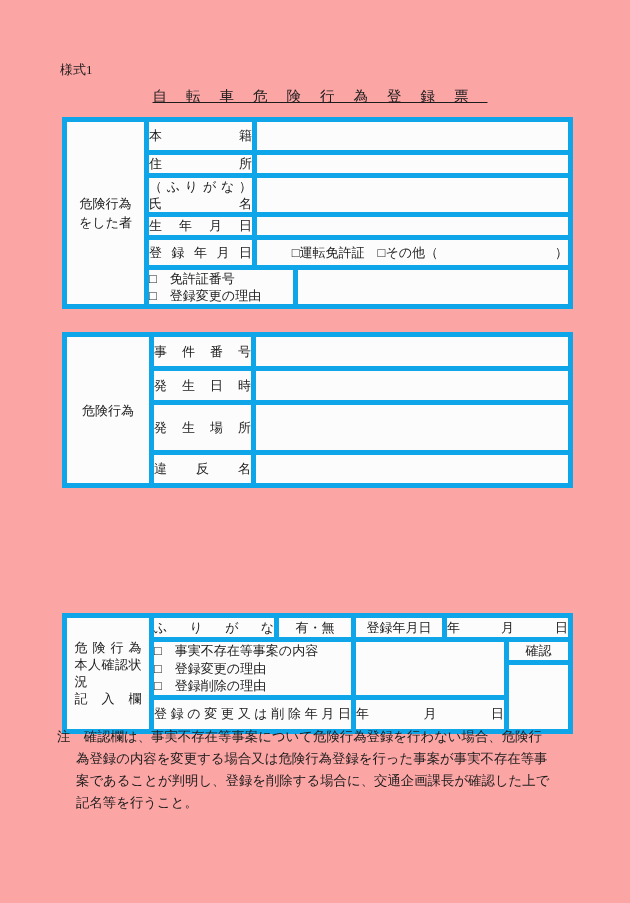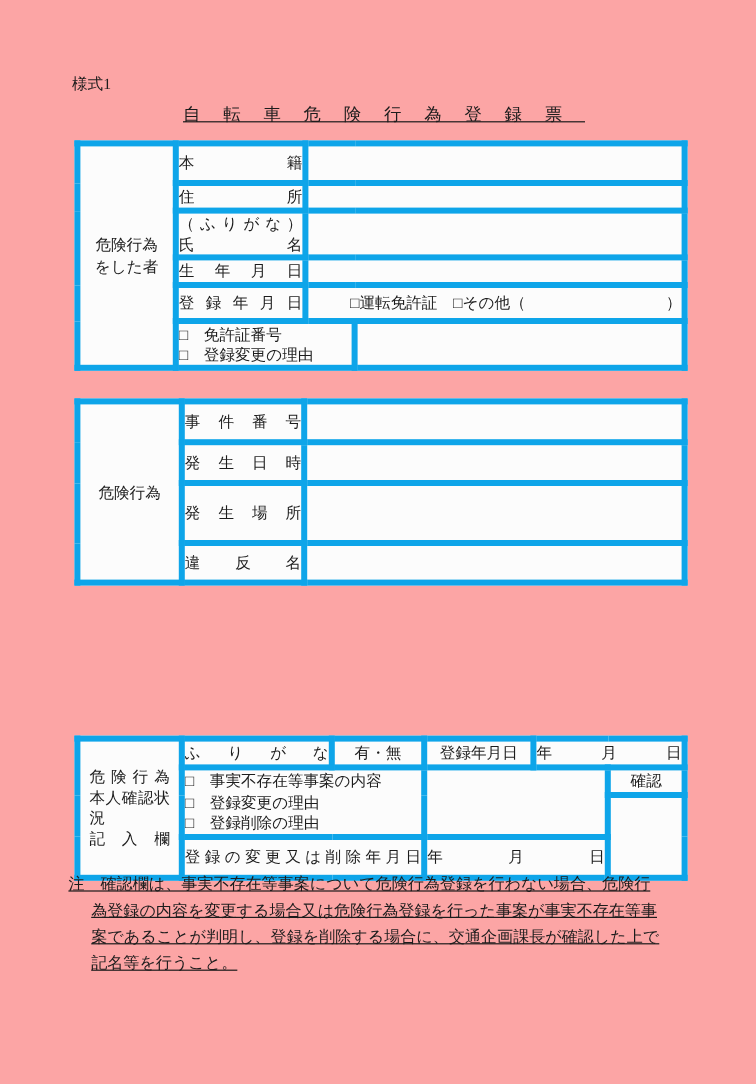--- a/index.html
+++ b/index.html
@@ -50,21 +50,20 @@
   .datecell2 { padding:0 31px; text-align:justify; text-align-last:justify; }
   .regstatus { padding:0 13px; text-align:justify; text-align-last:justify; }
   .chdate { padding:0 10px; text-align:justify; text-align-last:justify; }
   .footnote {
     position:absolute; top:726px; left:57px; width:512px;
     box-sizing:border-box;
     font-size:13.4px; line-height:22px;
     white-space:pre-line;
     padding-left:19px; text-indent:-19px;
     text-align:left;
-    text-decoration:underline;
   }
 </style>
 </head>
 <body>
 
 <div class="sheet">
 
   <div class="style-no">様式1</div>
 
   <div class="doc-title">自転車危険行為登録票</div>

